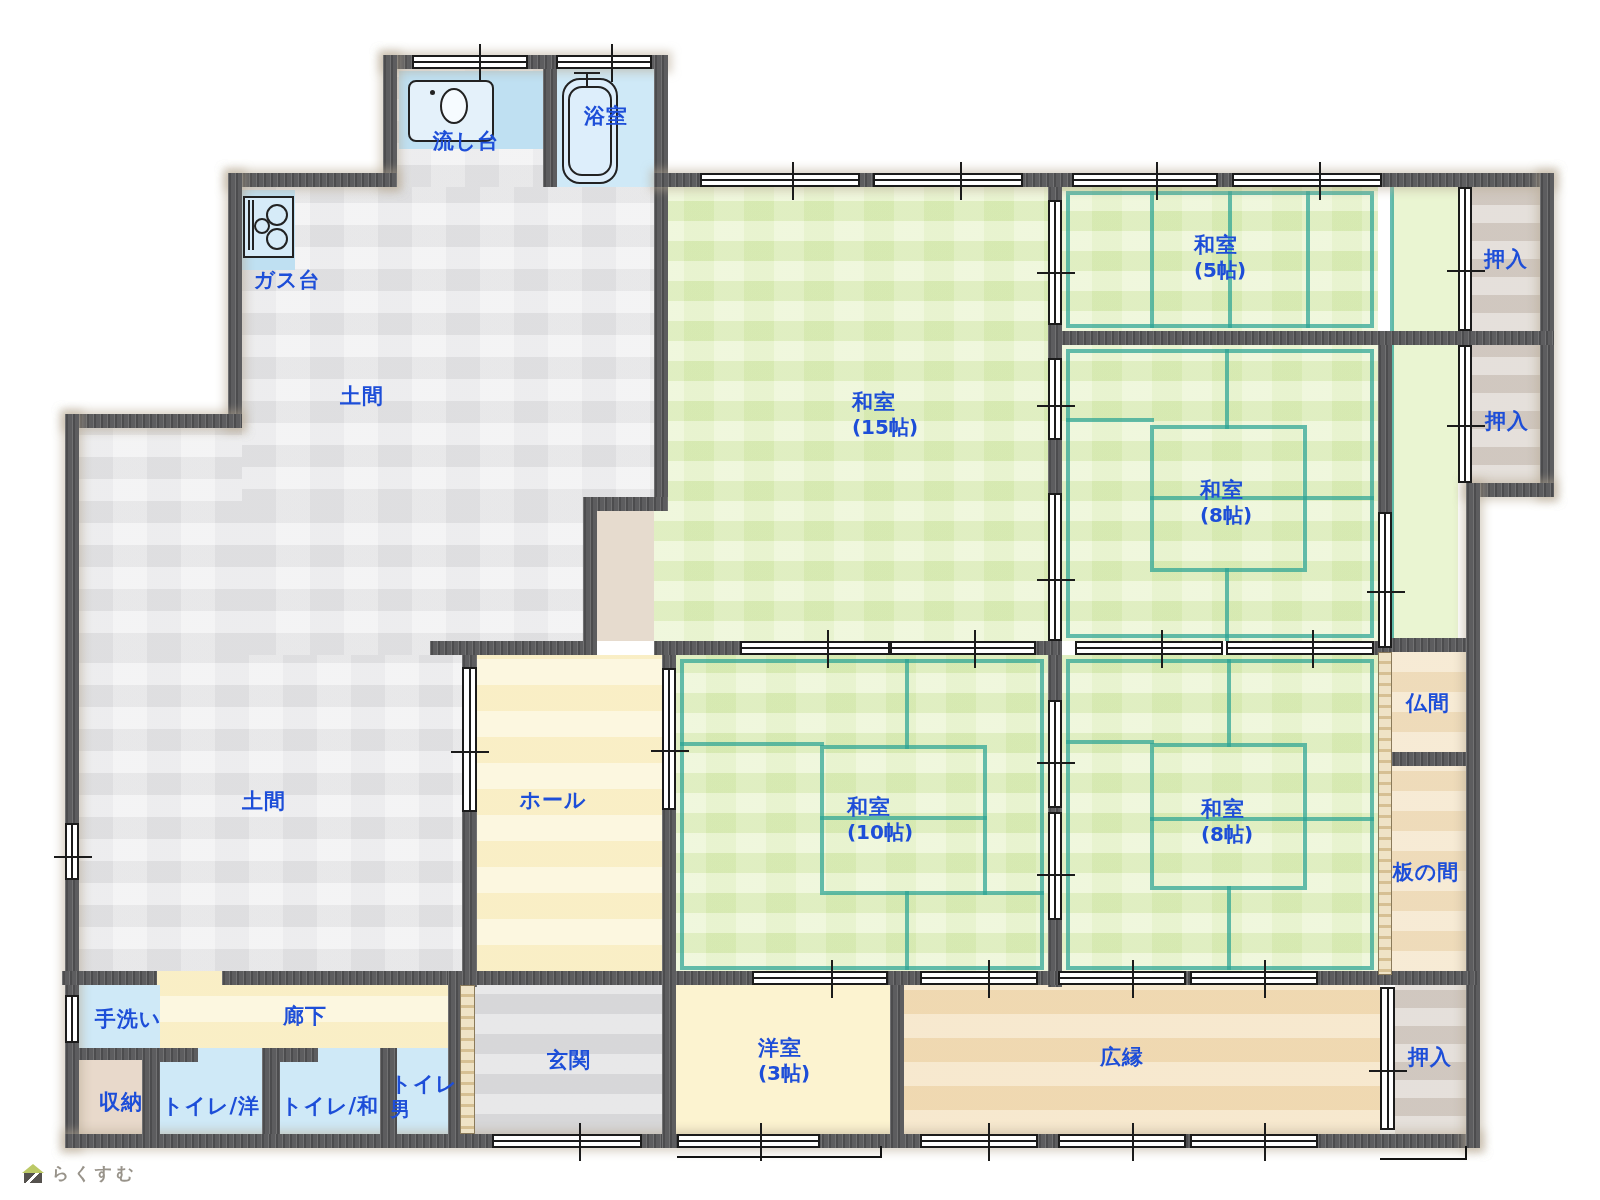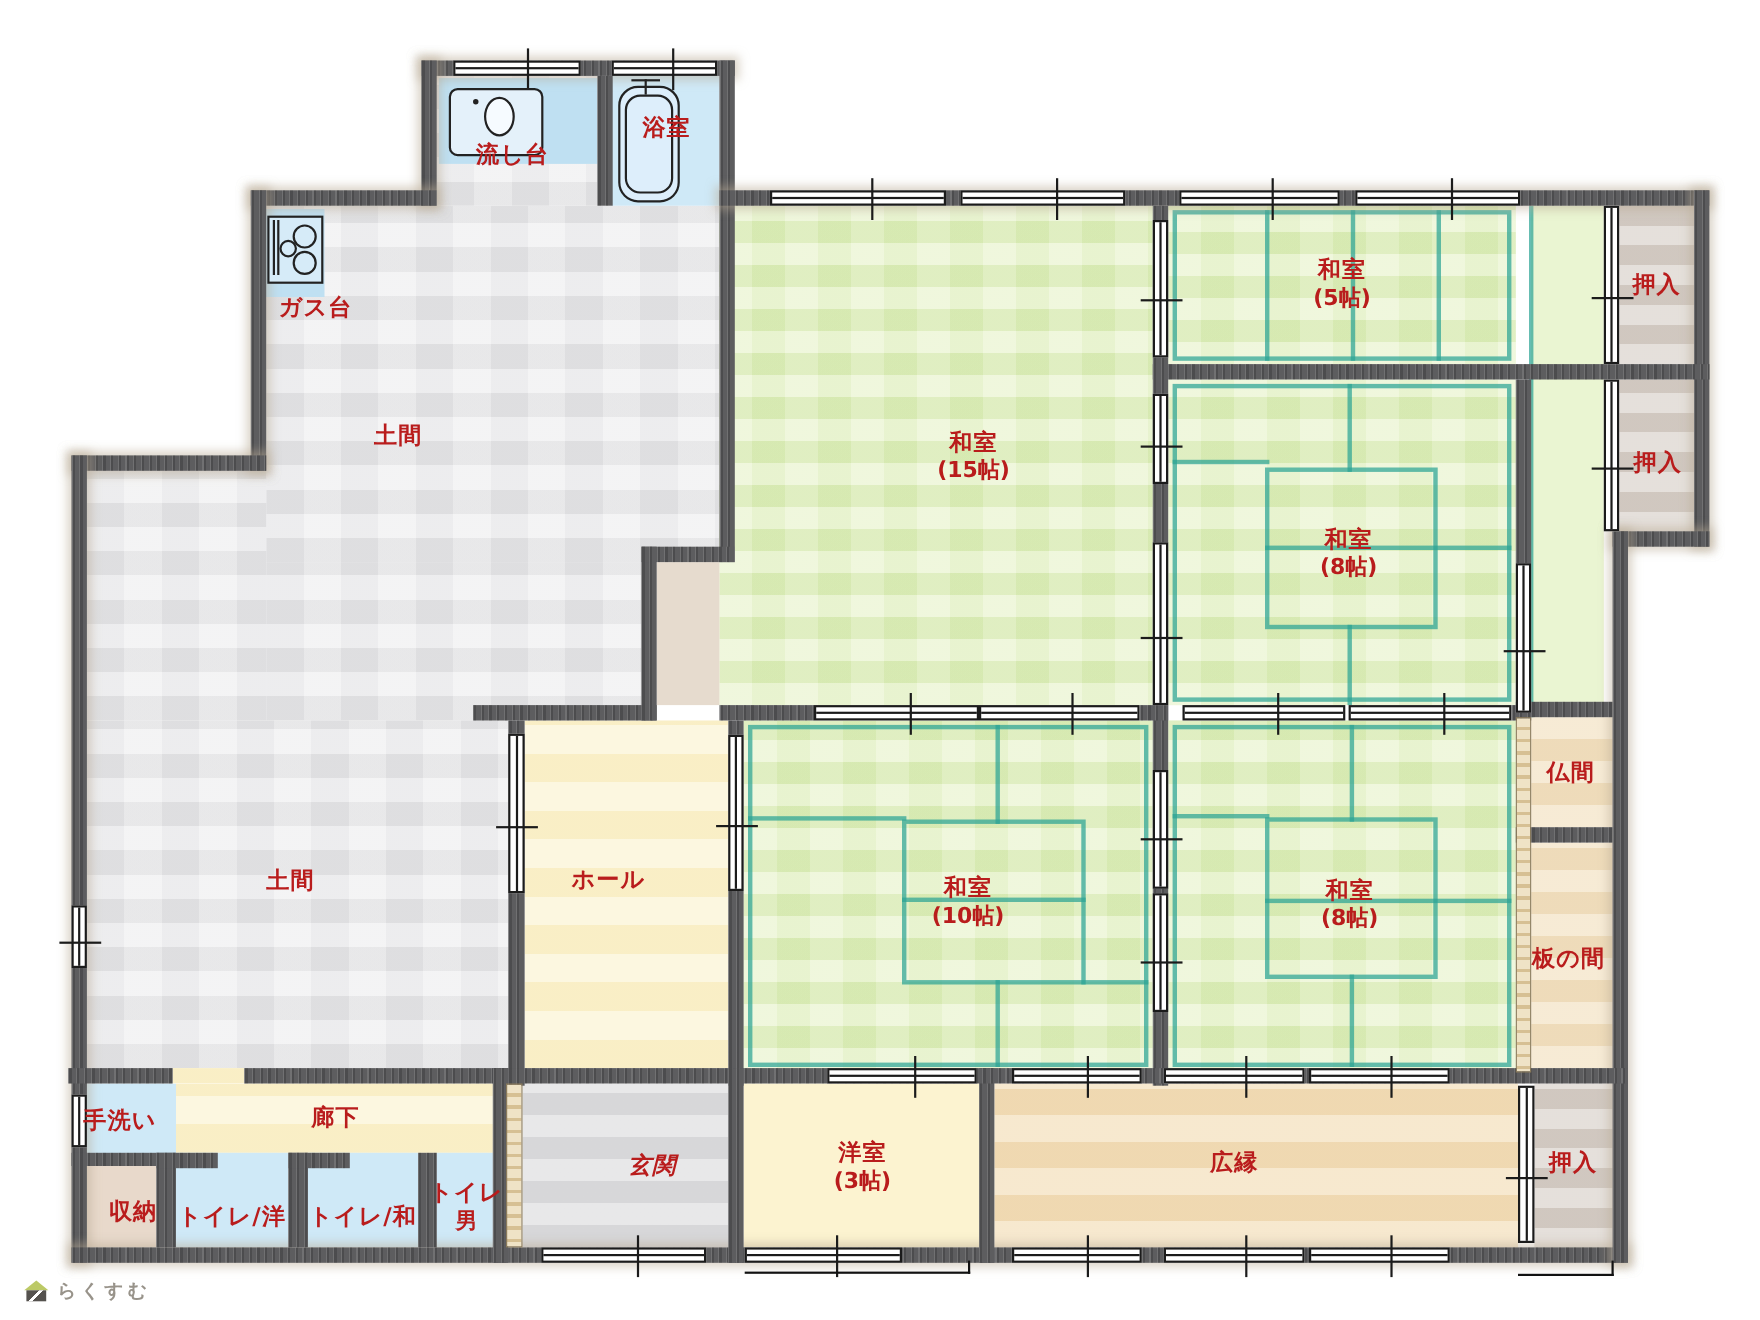--- a/index.html
+++ b/index.html
@@ -32,22 +32,22 @@
         background-image:repeating-linear-gradient(90deg,rgba(255,255,255,.12) 0 1px,rgba(0,0,0,.18) 1px 3px,rgba(255,255,255,0) 3px 7px);}
   .outer{box-shadow:0 0 9px 4px rgba(185,172,150,.5);}
   .shoji-v{position:absolute;background:repeating-linear-gradient(180deg,#efe3c6 0 8px,#d6c093 8px 11px);border:1px solid #8a7a5a;box-sizing:border-box;}
   .door-h,.door-v{position:absolute;background:#fff;border:2px solid #1b1b1b;box-sizing:border-box;}
   .door-h::after{content:"";position:absolute;left:0;right:0;top:50%;height:2px;margin-top:-1px;background:#1b1b1b;}
   .door-v::after{content:"";position:absolute;top:0;bottom:0;left:50%;width:2px;margin-left:-1px;background:#1b1b1b;}
   .door-h>.tk{position:absolute;top:-13px;height:38px;width:2px;background:#1b1b1b;left:58%;}
   .door-v>.tk{position:absolute;left:-13px;width:38px;height:2px;background:#1b1b1b;top:58%;}
   .tbox{position:absolute;border:4px solid var(--tatamiLine);box-sizing:border-box;opacity:.72;}
   .tl{position:absolute;background:var(--tatamiLine);opacity:.72;}
-  .lbl{position:absolute;transform:translate(-50%,-50%);font-weight:bold;font-size:21px;color:#b91c1c;
-       white-space:nowrap;letter-spacing:1px;line-height:25px;text-align:center;}
+  .lbl{position:absolute;transform:translate(-50%,-50%);font-weight:bold;font-size:21px;color:#1d4ed8;
+       white-space:nowrap;letter-spacing:1px;line-height:25px;text-align:left;}
   .lbl .sz{display:block;font-size:20px;letter-spacing:0;}
   .dim{position:absolute;background:#111;}
   
   .sink-box{position:absolute;left:408px;top:80px;width:82px;height:58px;border:2px solid #222;border-radius:8px;background:#e4f1fa;}
   .sink-oval{position:absolute;left:30px;top:6px;width:24px;height:32px;border:2px solid #222;border-radius:50%;background:#f6fbff;}
   .sink-dot{position:absolute;left:20px;top:8px;width:5px;height:5px;border-radius:50%;background:#222;}
   .tub-box{position:absolute;left:562px;top:78px;width:52px;height:102px;border:2px solid #222;border-radius:18px;background:#ddeefb;}
   .tub-in{position:absolute;left:4px;top:6px;right:4px;bottom:6px;border:2px solid #222;border-radius:14px;}
   .tub-tap{position:absolute;left:22px;top:-8px;width:2px;height:14px;background:#222;}
   .tub-bar{position:absolute;left:10px;top:-8px;width:26px;height:2px;background:#222;}
@@ -306,29 +306,29 @@
   </div>
   <div class="lbl" style="left:553px;top:800px;">ホール</div>
   <div class="lbl" style="left:880px;top:820px;">
     <span>和室</span><span class="sz">(10帖)</span>
   </div>
   <div class="lbl" style="left:1227px;top:822px;">
     <span>和室</span><span class="sz">(8帖)</span>
   </div>
   <div class="lbl" style="left:1428px;top:703px;">仏間</div>
   <div class="lbl" style="left:1426px;top:872px;">板の間</div>
-  <div class="lbl" style="left:103px;top:1019px;padding-left:12px;">手洗い</div>
+  <div class="lbl" style="left:122px;top:1019px;padding-left:12px;">手洗い</div>
   <div class="lbl" style="left:305px;top:1016px;">廊下</div>
   <div class="lbl" style="left:109px;top:1102px;margin-left:12px;">収納</div>
   <div class="lbl" style="left:211px;top:1106px;">トイレ/洋</div>
   <div class="lbl" style="left:330px;top:1106px;">トイレ/和</div>
   <div class="lbl" style="left:424px;top:1097px;">
     <span>トイレ</span><span class="sz">男</span>
   </div>
-  <div class="lbl" style="left:593px;top:1060px;font-style:italic;">玄関</div>
+  <div class="lbl" style="left:569px;top:1060px;">玄関</div>
   <div class="lbl" style="left:784px;top:1061px;">
     <span>洋室</span><span class="sz">(3帖)</span>
   </div>
   <div class="lbl" style="left:1122px;top:1057px;">広縁</div>
   <div class="lbl" style="left:1430px;top:1057px;">押入</div>
 
   <div id="logo">
     <div class="house">
         <div class="roof"></div>
         <div class="hbody"></div>

